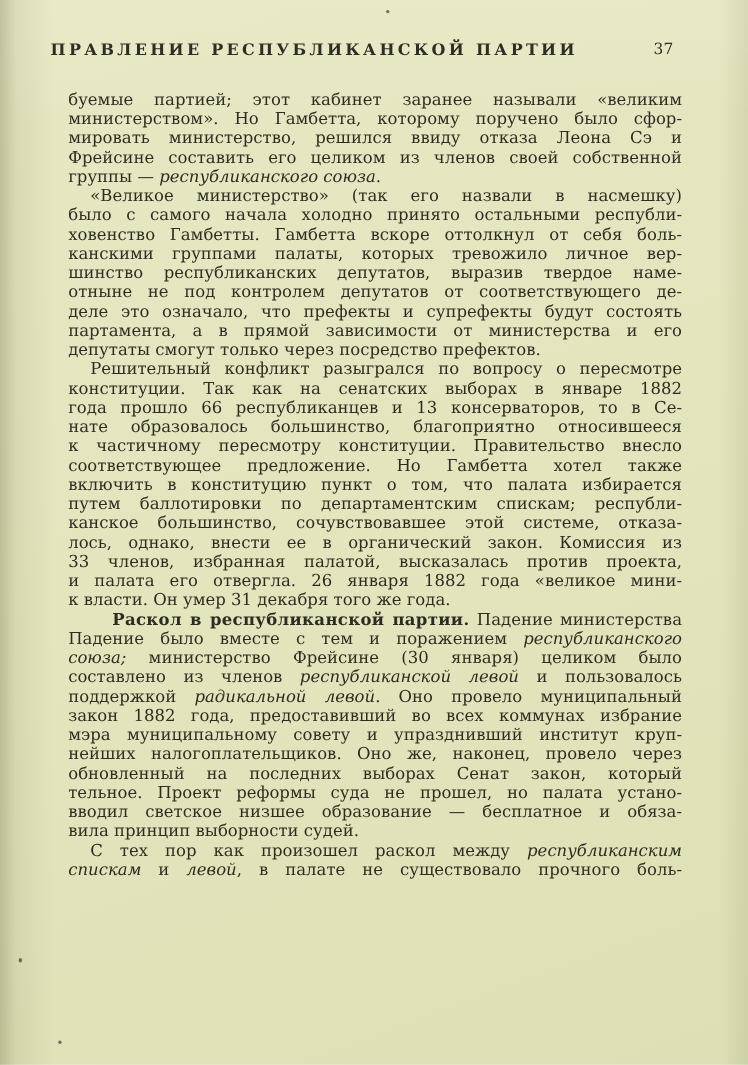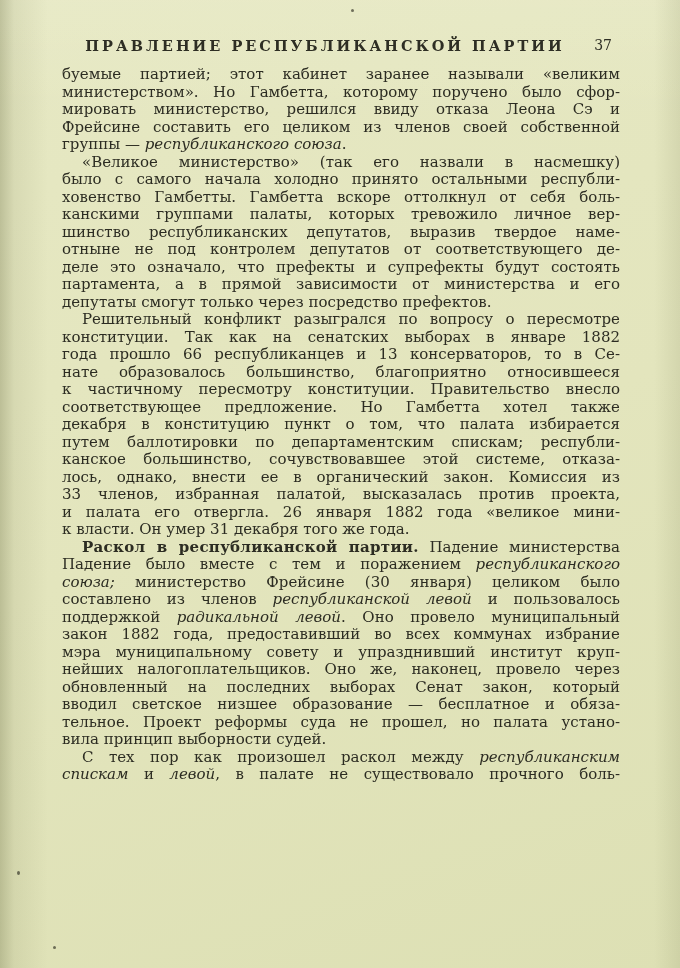--- a/index.html
+++ b/index.html
@@ -25,58 +25,57 @@
   }
   .running-head {
     position: absolute;
     left: 62px;
     top: 37px;
     width: 558px;
     height: 20px;
   }
   .running-title {
     display: block;
-    text-align: center;
     font-size: 14.5px;
     font-weight: bold;
     letter-spacing: 3px;
     white-space: nowrap;
     transform: translateX(-16px);
     color: #2e2e24;
   }
   .page-number {
     position: absolute;
     right: 8px;
     top: 0;
     font-size: 14px;
     color: #2e2e24;
   }
   .text-block {
     position: absolute;
     left: 62px;
-    top: 66px;
+    top: 82px;
     width: 558px;
     font-size: 15px;
   }
   .line {
     height: 17.5px;
     line-height: 17.5px;
     text-align: justify;
     text-align-last: justify;
     overflow: hidden;
     white-space: nowrap;
   }
   .line.lastline {
     text-align-last: left;
   }
   .line.indent {
     text-indent: 20px;
   }
   .it { font-style: italic; }
-  .bd { font-weight: bold; letter-spacing: 0.3px; }
+  .bd { font-weight: bold; letter-spacing: 0.3px; margin-left: 20px; }
   .speck {
     position: absolute;
     background: rgba(45,45,32,0.65);
     border-radius: 50%;
   }
   .speck.s1 { left: 351px; top: 9px;  width: 3px; height: 3px; }
   .speck.s2 { left: 17px;  top: 871px; width: 3px; height: 4px; }
   .speck.s3 { left: 53px;  top: 946px; width: 3px; height: 3px; }
 </style>
 </head>
@@ -103,38 +102,38 @@
       <div class="line"><span>отныне не под контролем депутатов от соответствующего де-</span></div>
       <div class="line"><span>деле это означало, что префекты и супрефекты будут состоять</span></div>
       <div class="line"><span>партамента, а в прямой зависимости от министерства и его</span></div>
       <div class="line lastline"><span>депутаты смогут только через посредство префектов.</span></div>
       <div class="line indent"><span>Решительный конфликт разыгрался по вопросу о пересмотре</span></div>
       <div class="line"><span>конституции. Так как на сенатских выборах в январе 1882</span></div>
       <div class="line"><span>года прошло 66 республиканцев и 13 консерваторов, то в Се-</span></div>
       <div class="line"><span>нате образовалось большинство, благоприятно относившееся</span></div>
       <div class="line"><span>к частичному пересмотру конституции. Правительство внесло</span></div>
       <div class="line"><span>соответствующее предложение. Но Гамбетта хотел также</span></div>
-      <div class="line"><span>декабря в конституцию пункт о том, что палата избирается</span></div>
+      <div class="line"><span>включить в конституцию пункт о том, что палата избирается</span></div>
       <div class="line"><span>путем баллотировки по департаментским спискам; республи-</span></div>
       <div class="line"><span>канское большинство, сочувствовавшее этой системе, отказа-</span></div>
       <div class="line"><span>лось, однако, внести ее в органический закон. Комиссия из</span></div>
       <div class="line"><span>33 членов, избранная палатой, высказалась против проекта,</span></div>
       <div class="line"><span>и палата его отвергла. 26 января 1882 года «великое мини-</span></div>
       <div class="line lastline"><span>к власти. Он умер 31 декабря того же года.</span></div>
       <div class="line indent"><span class="bd">Раскол в республиканской партии.</span><span> Падение министерства</span></div>
       <div class="line"><span>Падение было вместе с тем и поражением </span><span class="it">республиканского</span></div>
       <div class="line"><span class="it">союза;</span><span> министерство Фрейсине (30 января) целиком было</span></div>
       <div class="line"><span>составлено из членов </span><span class="it">республиканской левой</span><span> и пользовалось</span></div>
       <div class="line"><span>поддержкой </span><span class="it">радикальной левой</span><span>. Оно провело муниципальный</span></div>
       <div class="line"><span>закон 1882 года, предоставивший во всех коммунах избрание</span></div>
       <div class="line"><span>мэра муниципальному совету и упразднивший институт круп-</span></div>
       <div class="line"><span>нейших налогоплательщиков. Оно же, наконец, провело через</span></div>
       <div class="line"><span>обновленный на последних выборах Сенат закон, который</span></div>
+      <div class="line"><span>тельное. Проект реформы суда не прошел, но палата устано-</span></div>
       <div class="line"><span>вводил светское низшее образование — бесплатное и обяза-</span></div>
-      <div class="line"><span>тельное. Проект реформы суда не прошел, но палата устано-</span></div>
       <div class="line lastline"><span>вила принцип выборности судей.</span></div>
       <div class="line indent"><span>С тех пор как произошел раскол между </span><span class="it">республиканским</span></div>
       <div class="line"><span class="it">спискам</span><span> и </span><span class="it">левой</span><span>, в палате не существовало прочного боль-</span></div>
     </div>
 
   <div class="speck s1"></div>
   <div class="speck s2"></div>
   <div class="speck s3"></div>
 
 </div>

